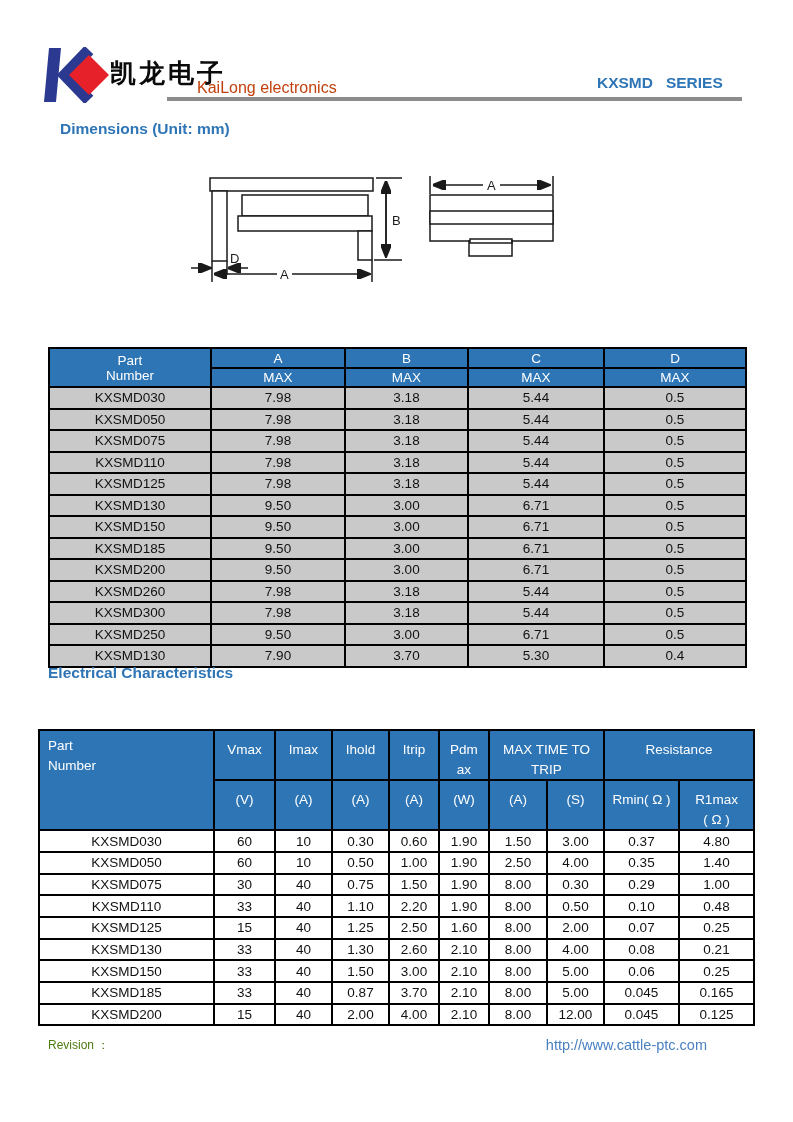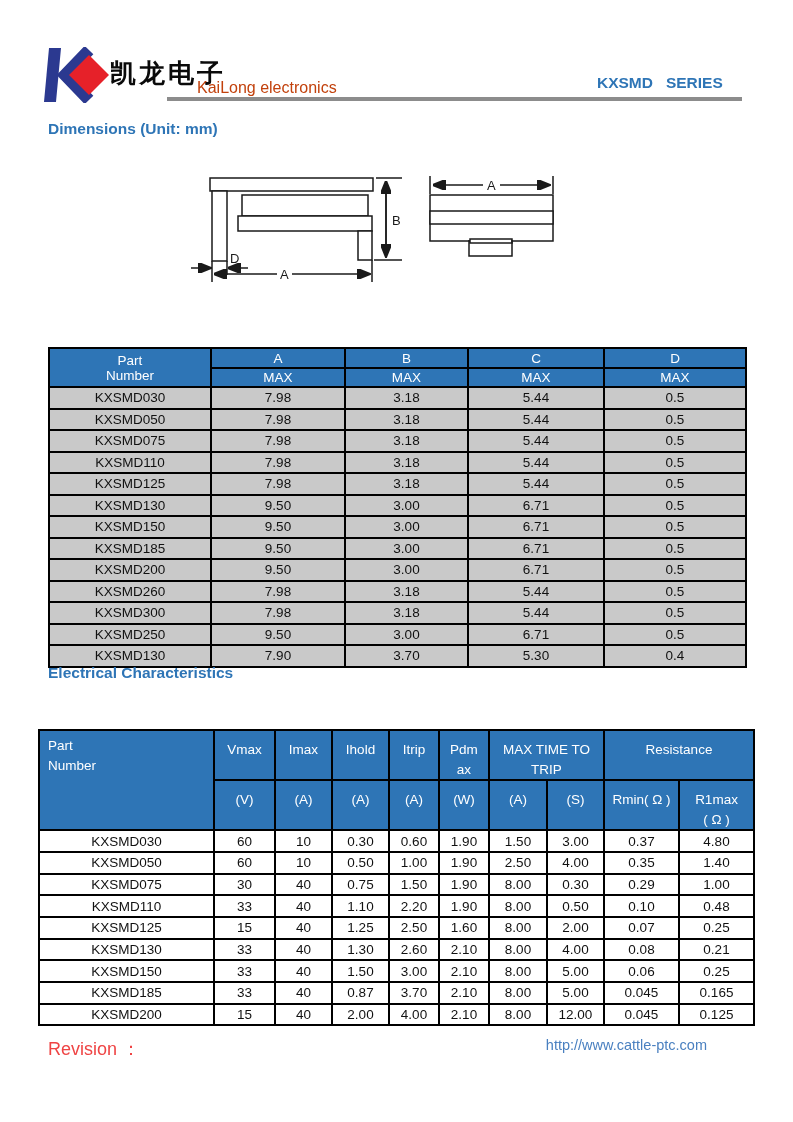--- a/index.html
+++ b/index.html
@@ -38,21 +38,21 @@
   .elec-table thead tr:nth-child(2) th { height:38px; }
   .elec-table td { background:#fff; height:21.7px; text-align:center; }
 
   
   .drawing rect, .drawing path, .drawing line { stroke:#1a1a1a; stroke-width:1.5; }
   .drawing rect { fill:#fff; }
   .drawing text { font-size:13px; fill:#1a1a1a; stroke:none;
                   font-family:"Liberation Sans", sans-serif; }
 
   
-  .rev { color:#ef4444; font-size:18px; }
+  .rev { color:#4d7c0f; font-size:12px; }
   .url { color:#4A80C0; font-size:14.5px; text-decoration:none; }
 </style>
 </head>
 <body>
 
 <div class="page">
 
   <svg class="abs" style="left:44px; top:47px;" width="66" height="56" viewBox="0 0 66 56">
     <polygon points="5,1 17,1 12,55 0,55" fill="#2B3990"></polygon>
     <path d="M45,3 L21,28 L45,53" stroke="#2B3990" stroke-width="12" fill="none"></path>
@@ -60,21 +60,21 @@
   </svg>
 
   <div class="abs logo-cn" style="left:110px; top:56px;">凯龙电子</div>
 
   <div class="abs logo-en" style="left:197px; top:79px;">KaiLong electronics</div>
 
   <div class="abs series" style="left:597px; top:74px;">KXSMD   SERIES</div>
 
   <div class="abs rule" style="left:167px; top:97px; width:575px; height:4px;"></div>
 
-  <div class="abs sec-title" style="left:48px; top:120px;">Dimensions (Unit: mm)</div>
+  <div class="abs sec-title" style="left:60px; top:120px;">Dimensions (Unit: mm)</div>
 
   <svg class="abs drawing" style="left:180px; top:158px;" width="420" height="140" viewBox="0 0 420 140">
     <defs>
       <marker id="ah" viewBox="0 0 10 8" refX="9" refY="4" markerWidth="9" markerHeight="7" orient="auto">
         <path d="M0,0 L10,4 L0,8 Z" fill="#1a1a1a" stroke="none"></path>
       </marker>
     </defs>
 
     <g>
       <rect x="30" y="20" width="163" height="13"></rect>

